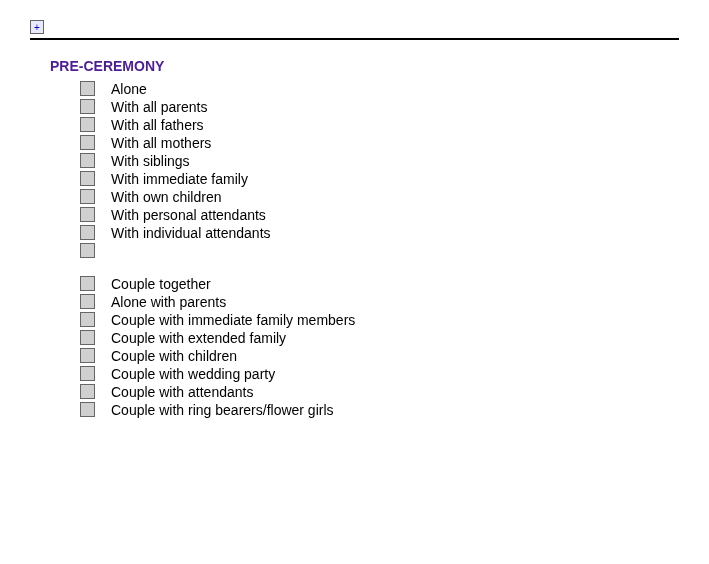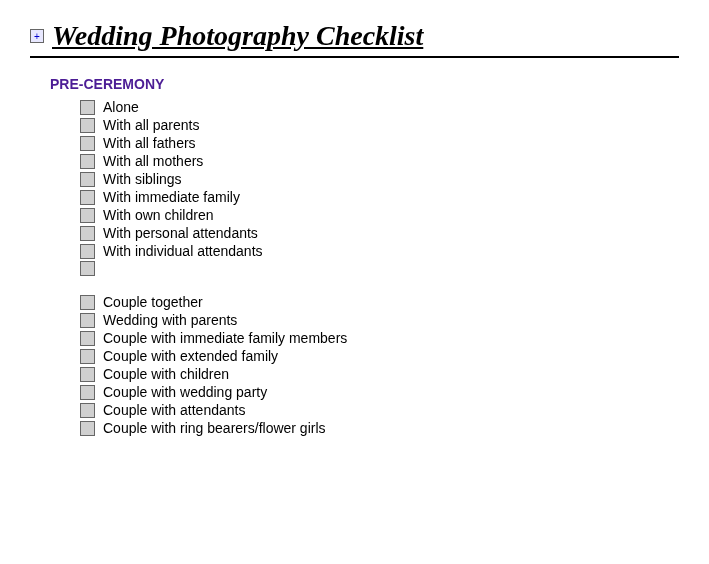--- a/index.html
+++ b/index.html
@@ -58,23 +58,24 @@
       margin-top: 10px;
       padding-left: 20px;
     }
 
     .checklist-group {
       margin-bottom: 16px;
     }
 
     .checklist-item {
       display: flex;
-      align-items: center;
+      align-items: flex-start;
       padding: 1px 0;
       padding-left: 50px;
+      gap: 8px;
     }
 
     .checkbox {
       width: 15px;
       height: 15px;
       border: 1px solid #666;
       background: #d0d0d0;
       margin-right: 8px;
       flex-shrink: 0;
       display: inline-block;
@@ -83,21 +84,20 @@
     .item-label {
       font-size: 14px;
       color: #000000;
     }
   </style>
 </head>
 <body>
 
 <div class="title-section">
   <div class="expand-icon">+</div>
-  <h1 class="page-title">Wedding Photography Checklist</h1>
 </div>
 
 <div id="sections-container">
     <div class="checklist-group">
       <div class="section-header">PRE-CEREMONY</div>
       <div class="checklist-item">
         <span class="checkbox"></span>
         <span class="item-label">Alone</span>
       </div>
       <div class="checklist-item">
@@ -136,21 +136,21 @@
         <span class="checkbox"></span>
       </div>
     </div>
     <div class="checklist-group">
       <div class="checklist-item">
         <span class="checkbox"></span>
         <span class="item-label">Couple together</span>
       </div>
       <div class="checklist-item">
         <span class="checkbox"></span>
-        <span class="item-label">Wedding with parents</span>
+        <span class="item-label">Alone with parents</span>
       </div>
       <div class="checklist-item">
         <span class="checkbox"></span>
         <span class="item-label">Couple with immediate family members</span>
       </div>
       <div class="checklist-item">
         <span class="checkbox"></span>
         <span class="item-label">Couple with extended family</span>
       </div>
       <div class="checklist-item">

